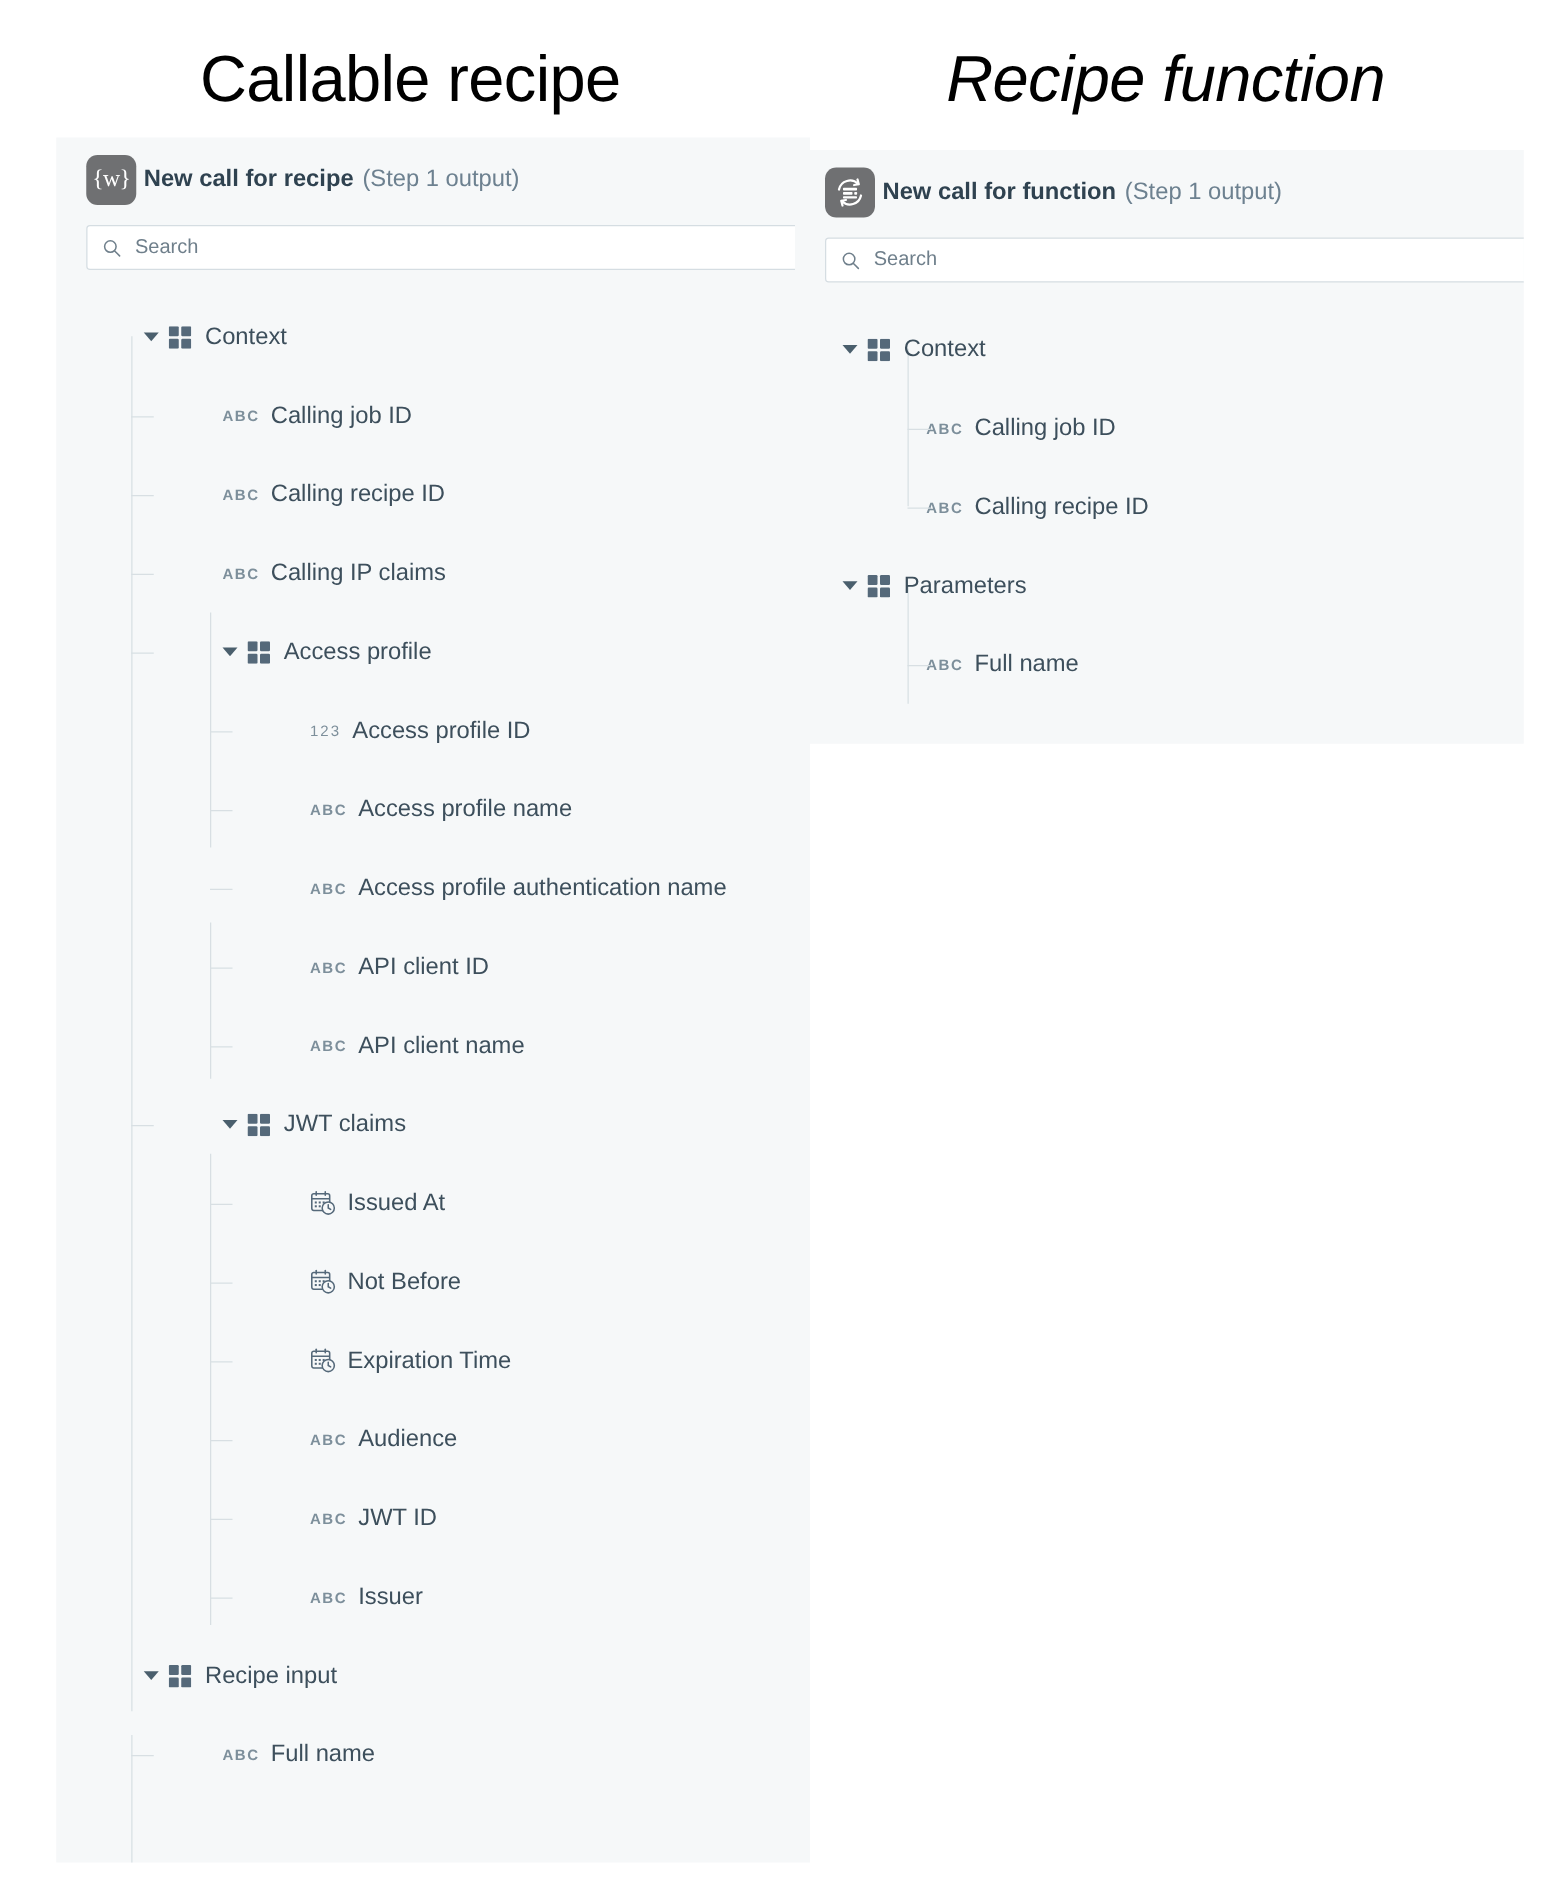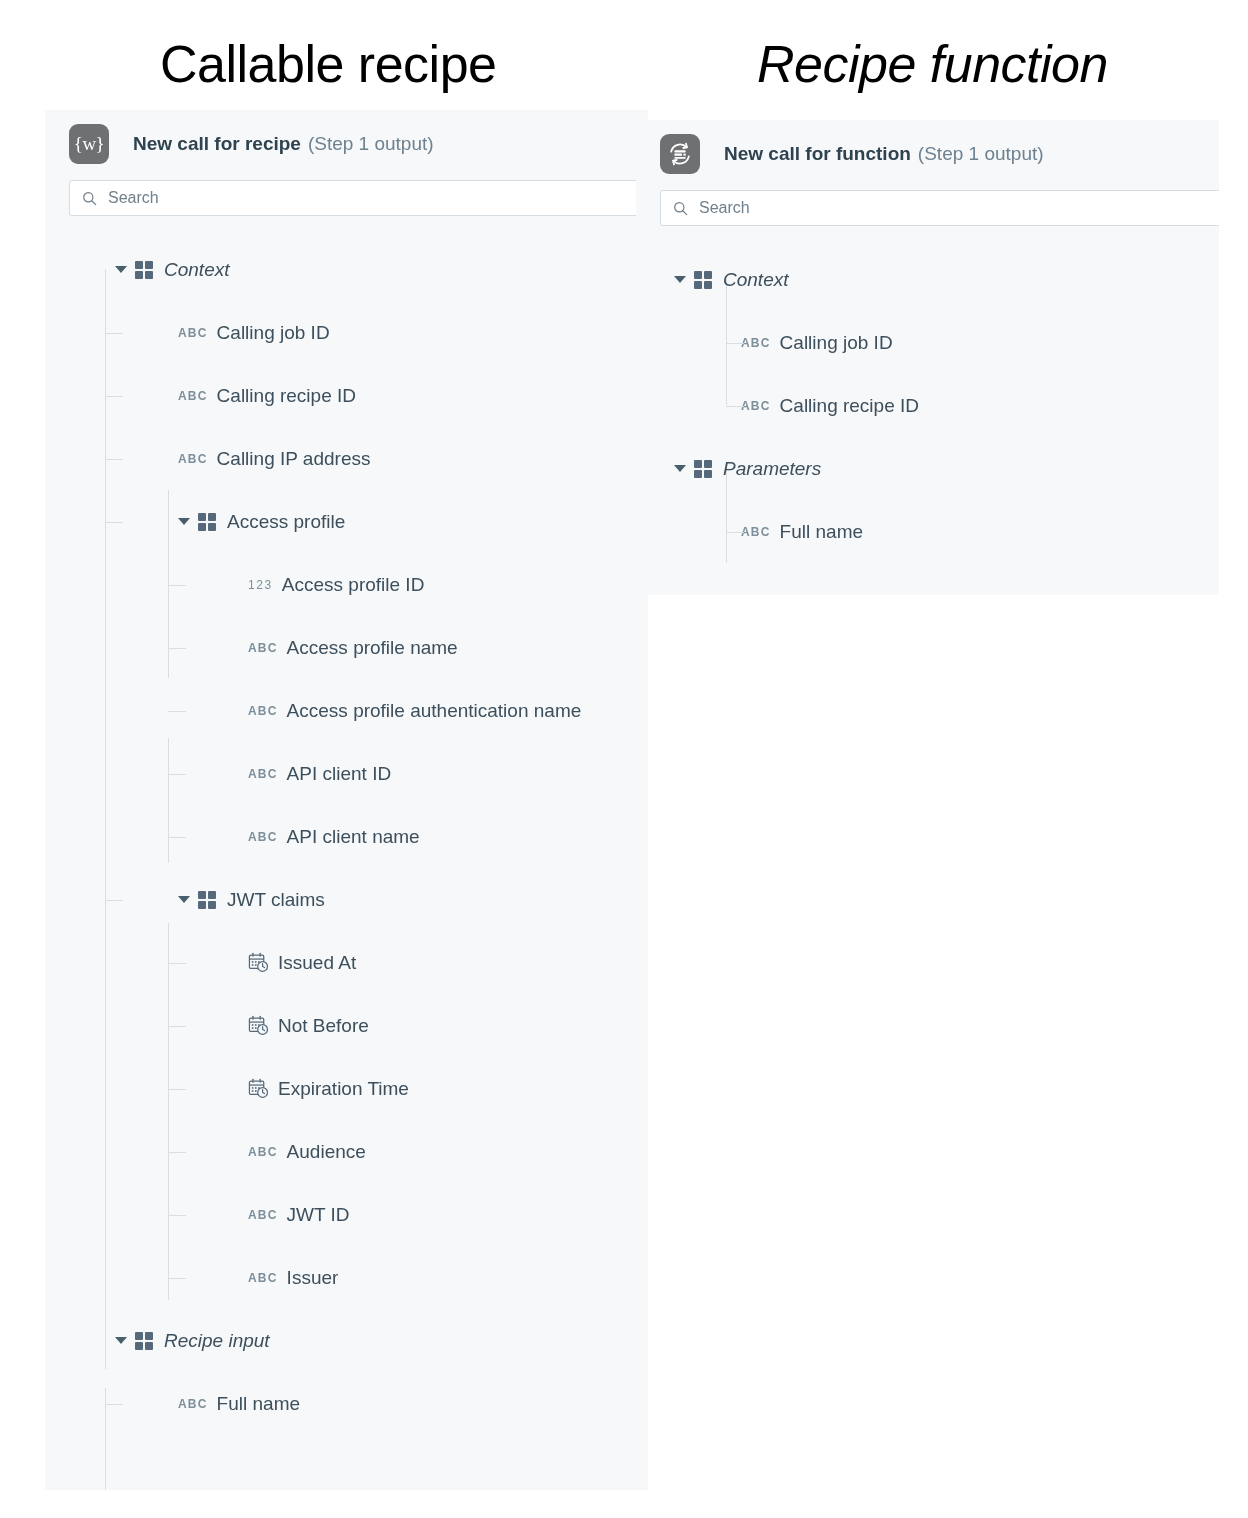--- a/index.html
+++ b/index.html
@@ -53,21 +53,21 @@
     align-items: center;
     justify-content: center;
     color: #ffffff;
   }
   .app-badge.w-badge {
     font-family: "Liberation Serif", serif;
     font-size: 19px;
     letter-spacing: -0.5px;
   }
   .header-text {
-    margin-left: 24px;
+    margin-left: 6px;
     font-size: 19px;
     white-space: nowrap;
     display: flex;
     align-items: baseline;
     gap: 7px;
   }
   .header-title {
     font-weight: 700;
     color: #2f4250;
   }
@@ -103,21 +103,21 @@
     margin-top: 22px;
     padding-bottom: 10px;
   }
   .node {
     position: relative;
     height: 63px;
     display: flex;
     align-items: center;
     white-space: nowrap;
   }
-  .node.d0 { padding-left: 70px; font-style: italic; }
+  .node.d0 { padding-left: 70px; }
   .node.d1 { padding-left: 133px; }
   .node.d2 { padding-left: 203px; }
 
   
   .rail {
     position: absolute;
     width: 1px;
     background: #d8dfe3;
   }
   
@@ -220,21 +220,21 @@
 
     <div class="node d1">
       <div class="stub" style="left:60px; width:18px;"></div>
       <span class="type-tag">ABC</span>
       <span class="node-label">Calling recipe ID</span>
     </div>
 
     <div class="node d1">
       <div class="stub" style="left:60px; width:18px;"></div>
       <span class="type-tag">ABC</span>
-      <span class="node-label">Calling IP address</span>
+      <span class="node-label">Calling IP claims</span>
     </div>
 
     <div class="node d1 group">
       <div class="stub" style="left:60px; width:18px;"></div>
       <span class="caret"></span>
       <svg class="grid-icon" width="18" height="18" viewBox="0 0 18 18">
         <rect x="0" y="0" width="8" height="8" rx="1" fill="#55697a"></rect>
         <rect x="10" y="0" width="8" height="8" rx="1" fill="#55697a"></rect>
         <rect x="0" y="10" width="8" height="8" rx="1" fill="#55697a"></rect>
         <rect x="10" y="10" width="8" height="8" rx="1" fill="#55697a"></rect>

